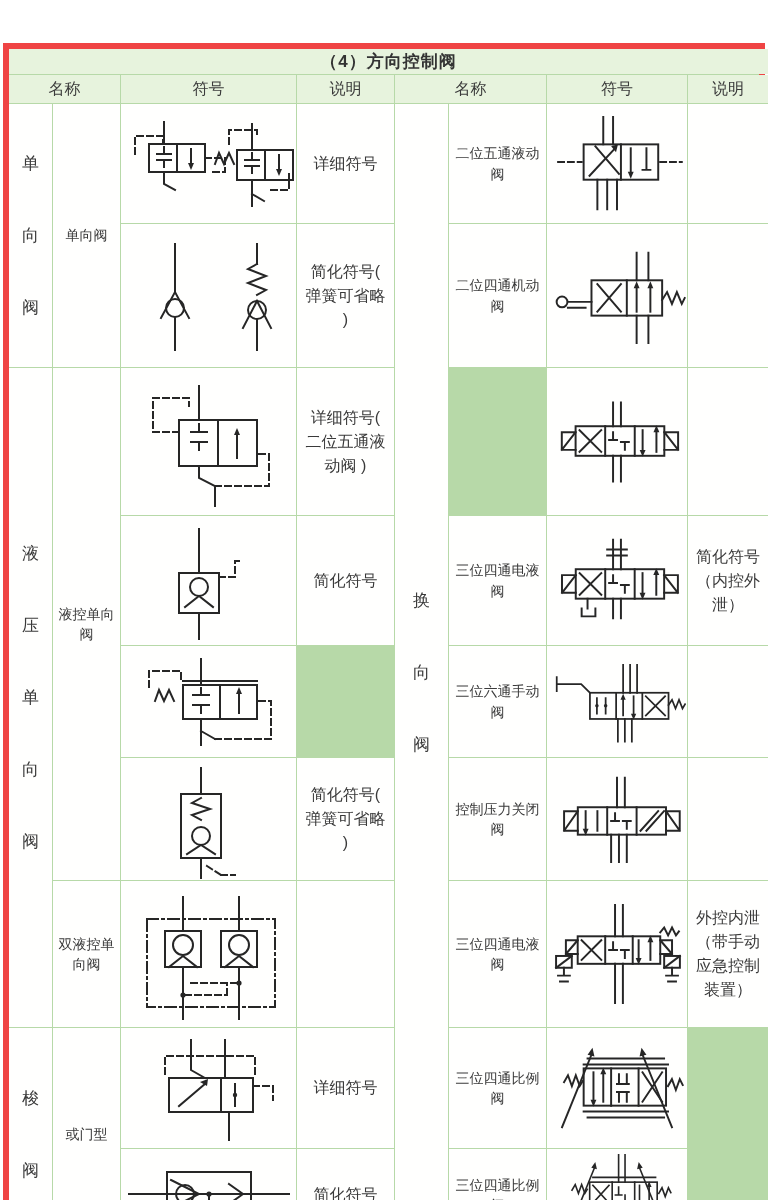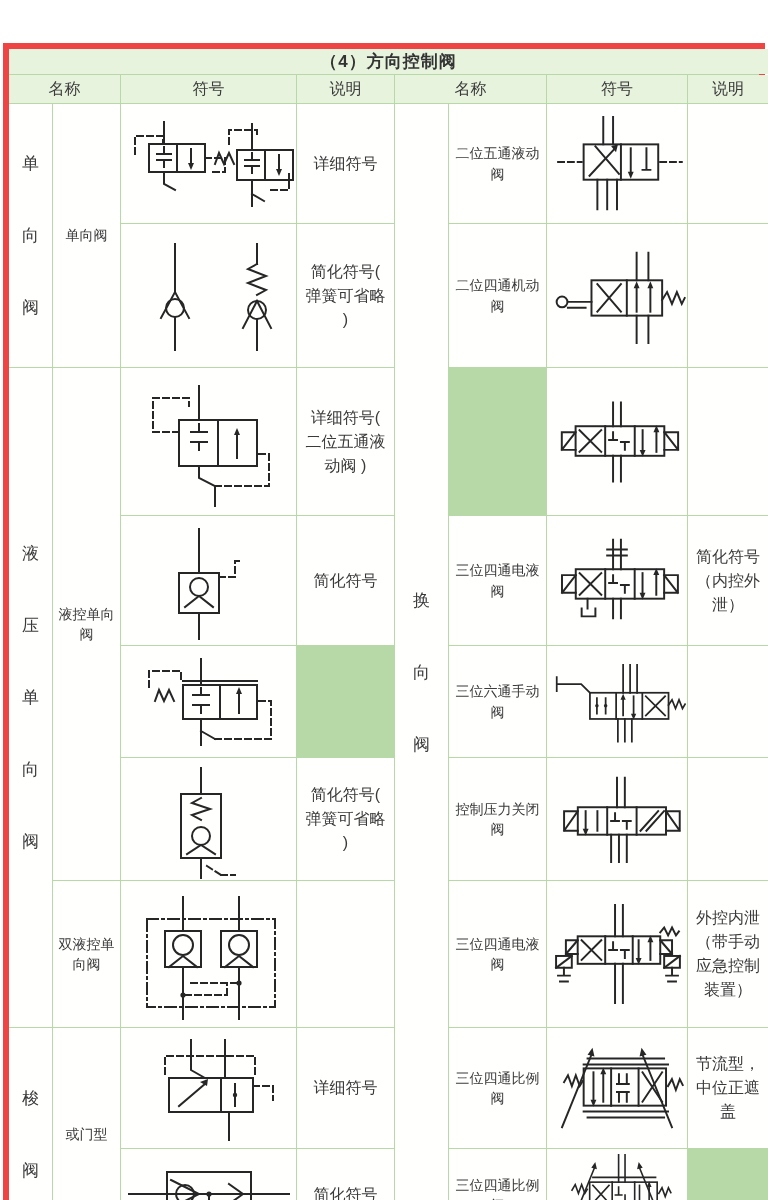--- a/index.html
+++ b/index.html
@@ -354,21 +354,20 @@
         <path d="M96,36 L116,66 M116,36 L96,66"></path>
         <path d="M36,76 H122 M40,82 H118"></path>
         <path d="M16,46 l4,-7 l4,11 l4,-11 l4,11 l3,-5"></path>
         <path d="M122,50 l4,-7 l4,11 l4,-11 l3,6"></path>
         <path d="M14,92 L44,18"></path>
             <polygon class="f" points="40,18 47,20 45,11"></polygon>
         <path d="M126,92 L96,18"></path>
             <polygon class="f" points="93,20 100,18 95,11"></polygon>
       </svg>
     </div>
-    <div class="cell d" style="grid-column:8;grid-row:9">节流型，中位正遮盖</div>
 
     <div class="cell n" style="grid-column:6;grid-row:10">三位四通比例阀</div>
     <div class="cell" style="grid-column:7;grid-row:10">
       <svg class="hyd" width="138" height="90" viewBox="0 0 140 112">
         <path d="M40,34 H118"></path>
         <rect x="36" y="40" width="84" height="30"></rect>
             <path d="M64,40 V70 M92,40 V70"></path>
         <path d="M40,44 L60,66 M60,44 L40,66"></path>
         <path d="M72,46 V56 M68,56 H76 M80,56 V66"></path>
         <path d="M98,44 V66"></path>

